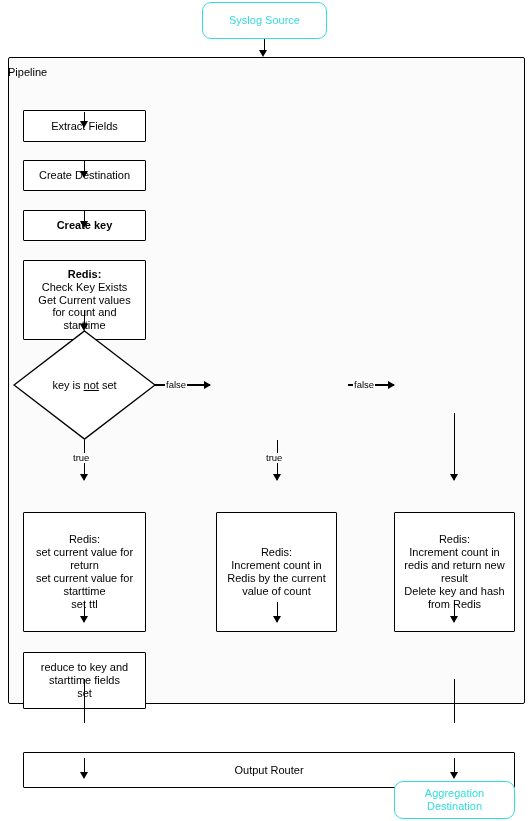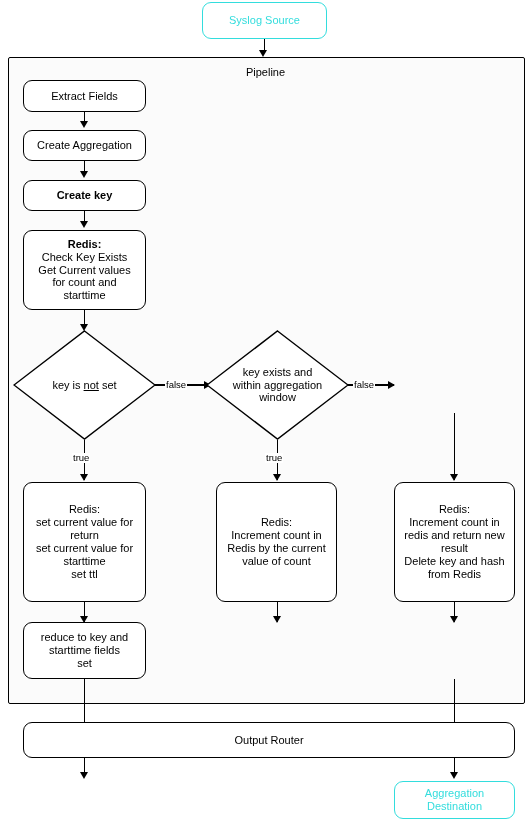--- a/index.html
+++ b/index.html
@@ -28,21 +28,22 @@
     align-items: center;
     justify-content: center;
     text-align: center;
     line-height: 1.18;
     font-size: 11px;
     background: #ffffff;
     color: #000000;
   }
   .rounded {
     border: 1.4px solid #000000;
-    border-radius: 9px;
+    border-radius: 1px;
+    margin-top: 30px;
   }
   .cyan {
     border: 1.4px solid #33dddd;
     border-radius: 9px;
     color: #33dddd;
   }
   .container-box {
     border: 1.4px solid #000000;
     border-radius: 2px;
     background: #fbfbfb;
@@ -103,21 +104,21 @@
     position: absolute;
     font-size: 9.5px;
     background: #ffffff;
     padding: 0 1px;
     color: #000000;
     line-height: 1;
   }
   .section-title {
     position: absolute;
     font-size: 11px;
-    text-align: center;
+    text-align: left;
     color: #000000;
   }
 </style>
 </head>
 <body>
 
 <div id="stage">
 
   <div class="node cyan" style="left:202px; top:2px; width:125px; height:37px;">
     <span class="node-label">Syslog Source</span>
@@ -130,21 +131,21 @@
   <div class="section-title" style="left:8px; top:66px; width:515px;">Pipeline</div>
 
   <div class="node rounded" style="left:23px; top:80px; width:123px; height:32px;">
     <span class="node-label">Extract Fields</span>
   </div>
 
   <div class="conn vline" style="left:83.8px; top:112px; width:1.4px; height:11px;"></div>
   <div class="arrow-down" style="left:80px; top:121px;"></div>
 
   <div class="node rounded" style="left:23px; top:130px; width:123px; height:31px;">
-    <span class="node-label">Create Aggregation</span>
+    <span class="node-label">Create Destination</span>
   </div>
 
   <div class="conn vline" style="left:83.8px; top:161px; width:1.4px; height:12px;"></div>
   <div class="arrow-down" style="left:80px; top:171px;"></div>
 
   <div class="node rounded" style="left:23px; top:180px; width:123px; height:31px;font-weight:bold;">
     <span class="node-label">Create key</span>
   </div>
 
   <div class="conn vline" style="left:83.8px; top:211px; width:1.4px; height:14px;"></div>
@@ -169,28 +170,20 @@
   </div>
 
   <div class="conn hline" style="left:155px; top:384.3px; width:55px; height:1.4px;"></div>
   <div class="arrow-right" style="left:204px; top:381px;"></div>
   <div class="edge-label" style="left:165px; top:380px;">false</div>
 
   <div class="conn vline" style="left:83.8px; top:440px; width:1.4px; height:40px;"></div>
   <div class="arrow-down" style="left:80px; top:474px;"></div>
   <div class="edge-label" style="left:72px; top:453px;">true</div>
 
-  <div class="diamond" style="left:206px; top:330px; width:143px; height:110px;">
-    <svg width="143" height="110" viewBox="0 0 143 110">
-      <polygon points="71.5,1 142,55 71.5,109 1,55" fill="#ffffff" stroke="#000000" stroke-width="1.4"></polygon>
-    </svg>
-    <div class="dlabel">key exists and
-within aggregation
-window</div>
-  </div>
 
   <div class="conn hline" style="left:348px; top:384.3px; width:46px; height:1.4px;"></div>
   <div class="arrow-right" style="left:388px; top:381px;"></div>
   <div class="edge-label" style="left:353px; top:380px;">false</div>
 
   <div class="conn vline" style="left:276.8px; top:440px; width:1.4px; height:40px;"></div>
   <div class="arrow-down" style="left:273px; top:474px;"></div>
   <div class="edge-label" style="left:265px; top:453px;">true</div>
 
 

